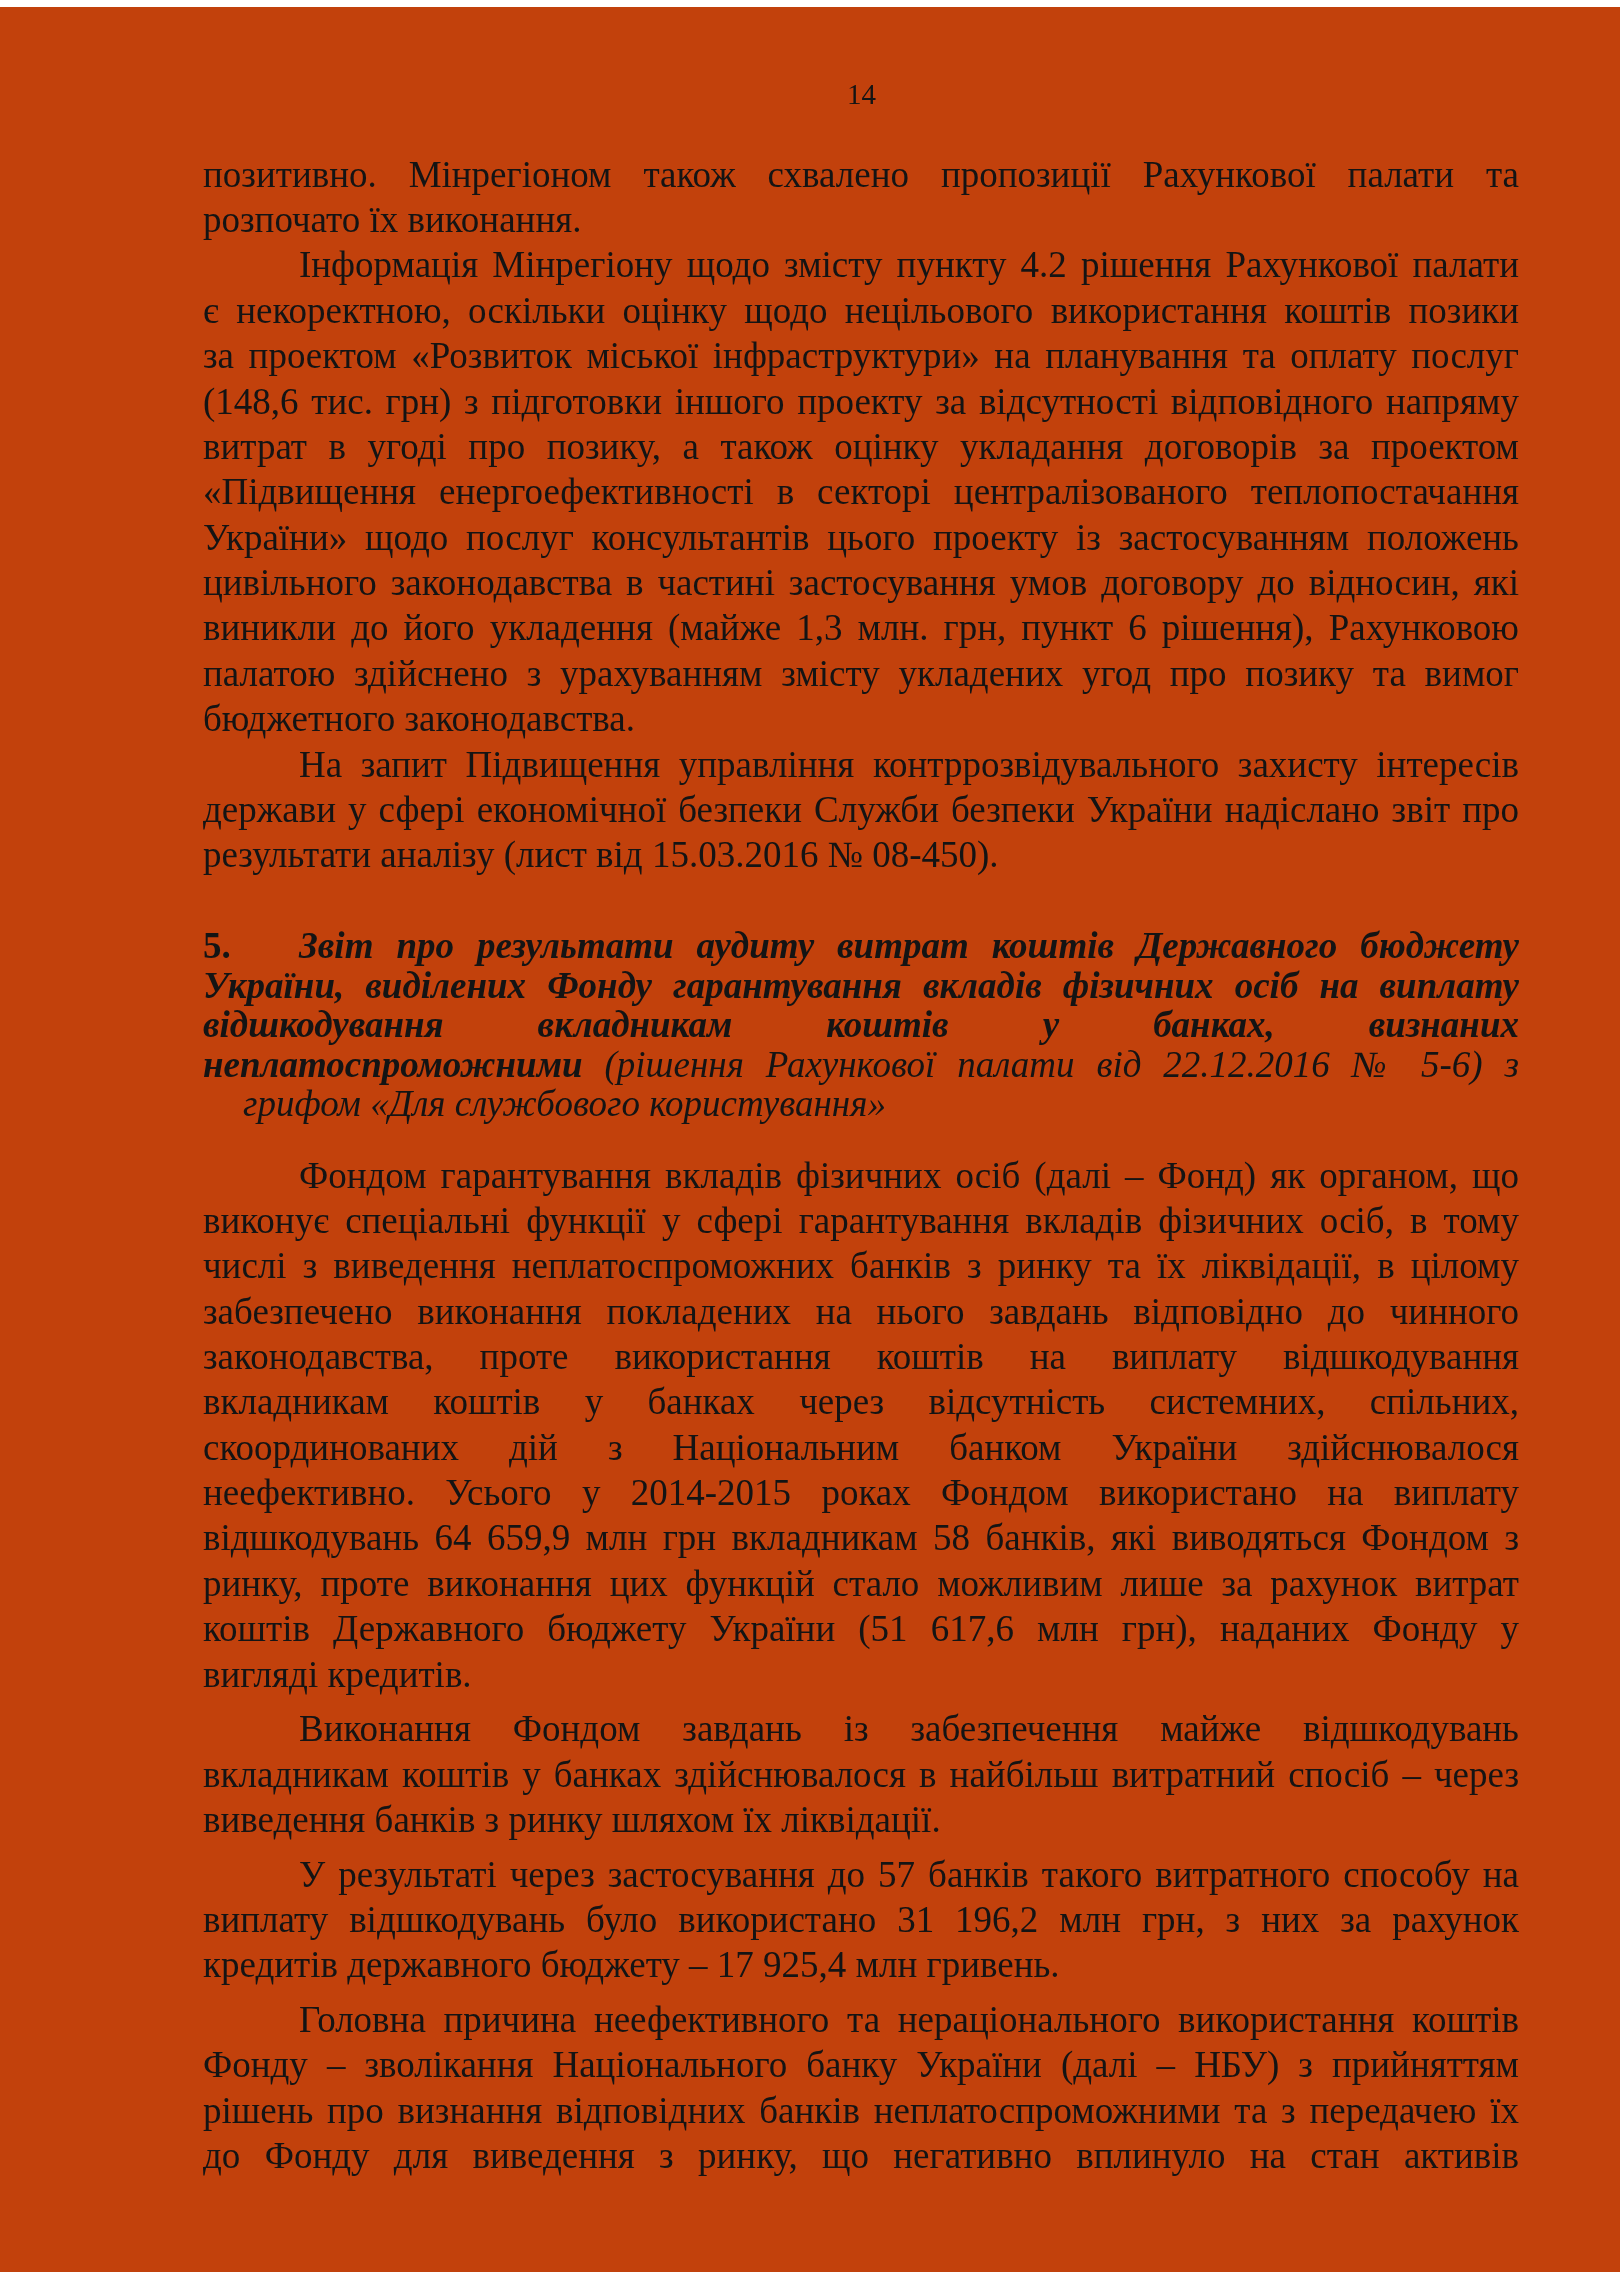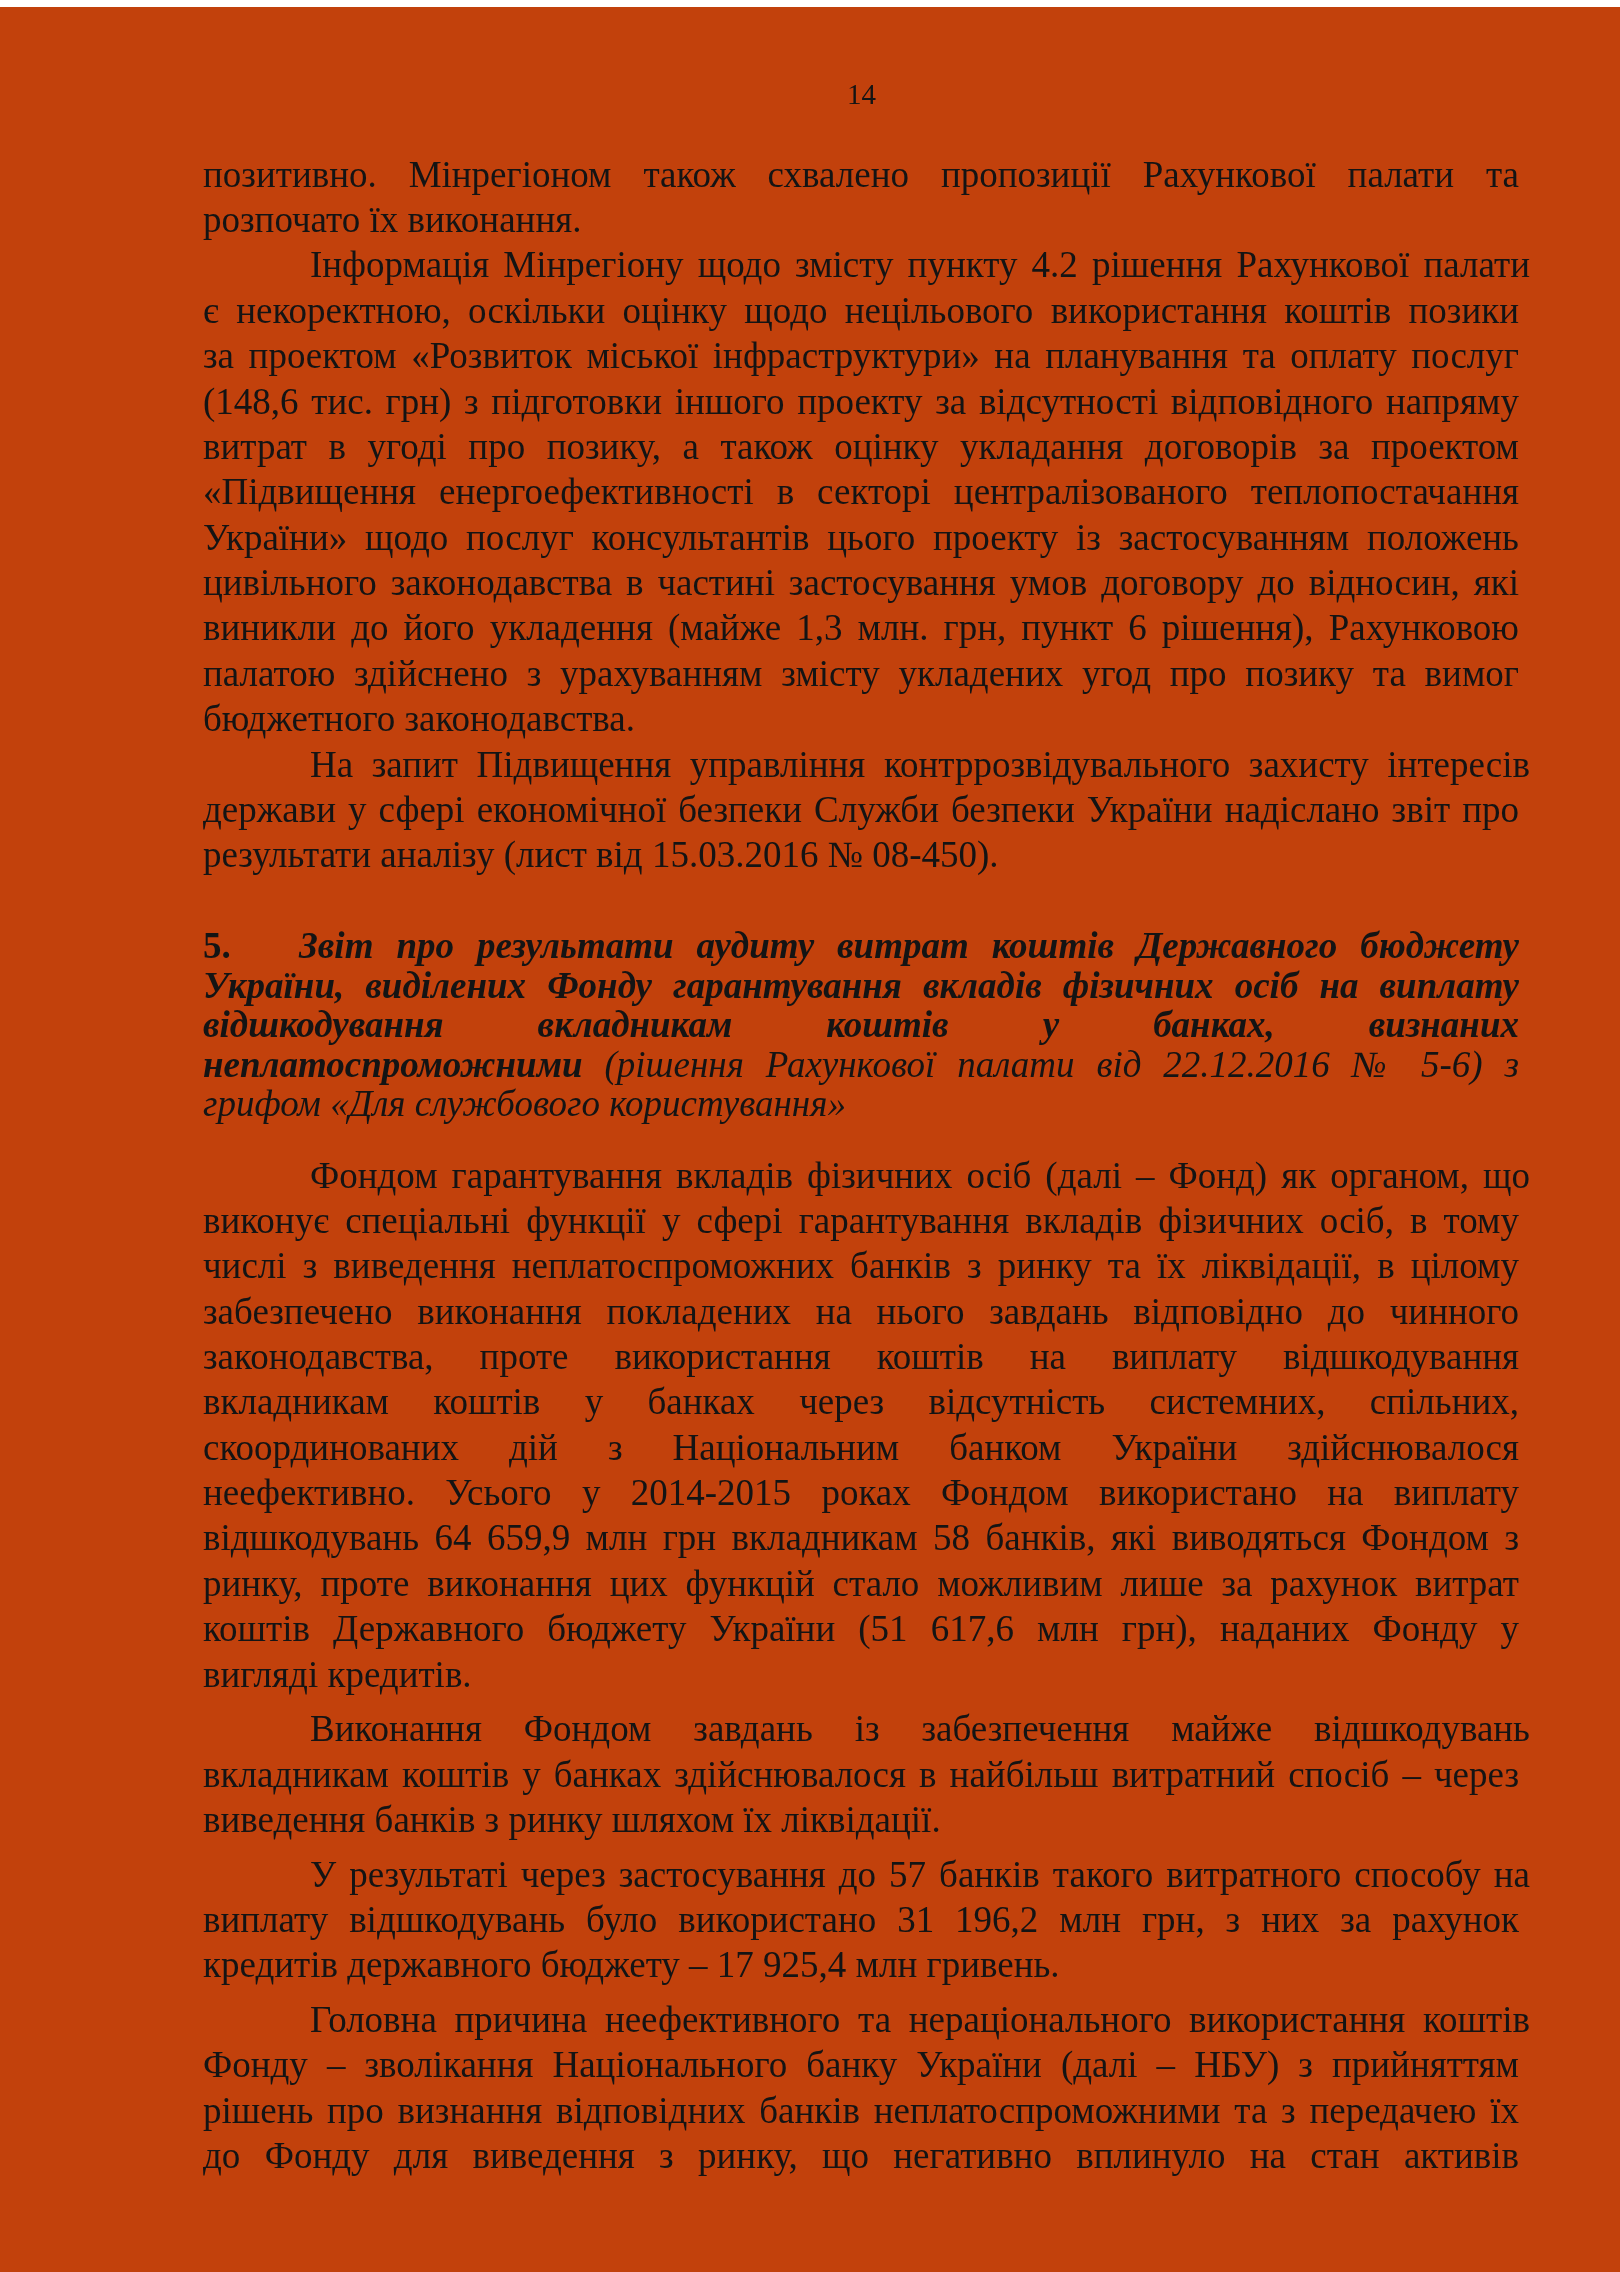--- a/index.html
+++ b/index.html
@@ -13,28 +13,28 @@
     position: absolute; top: 71px; left: 0; width: 1723px; text-align: center;
     font-size: 29px; line-height: 32px;
   }
   .line {
     position: absolute; left: 203px; width: 1316px;
     font-size: 37px; line-height: 45px; height: 45px;
     white-space: nowrap; overflow: visible;
     text-align: justify; text-align-last: justify;
   }
   .line.last { text-align: left; text-align-last: left; }
-  .line.indent { left: 299px; width: 1220px; margin-left: 11px; }
+  .line.indent { left: 299px; width: 1220px; }
   .heading {
     position: absolute; left: 203px; width: 1316px;
     font-size: 37px; line-height: 39px; height: 39px;
     white-space: nowrap; font-style: italic; font-weight: bold;
     text-align: justify; text-align-last: justify;
   }
-  .heading.last { text-align: left; text-align-last: left; }
+  .heading.last { text-align: left; text-align-last: left; margin-left: 40px; }
   .heading .num { font-style: normal; font-weight: bold; display: inline-block; width: 96px; }
   .heading .norm { font-weight: normal; }
   .link { text-underline-offset: 4px; }
 </style>
 </head>
 <body>
 
 <div class="page">
 
   <div class="page-number">14</div>

